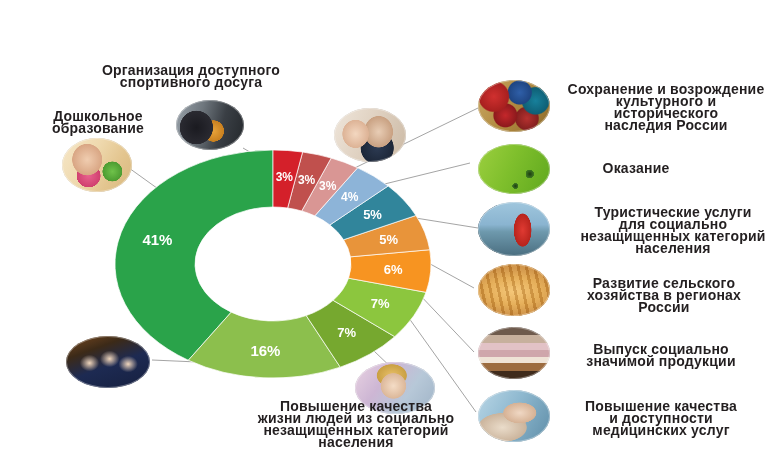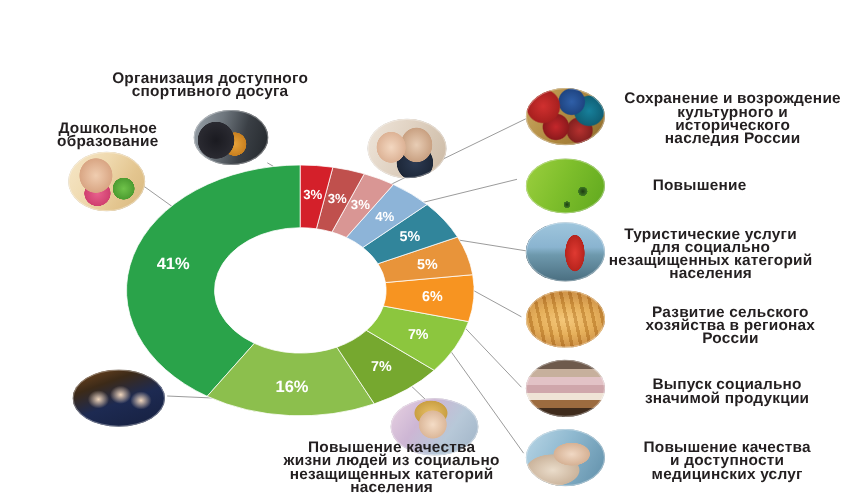--- a/index.html
+++ b/index.html
@@ -224,28 +224,28 @@
     <div class="cap left">Сохранение и возрождение
 культурного и исторического
 наследия России</div>
   </div>
 
   <div class="photo ph-eco" style="left:478px;top:144px;width:72px;height:50px;">
     <div class="ph-inner"></div>
     <div class="photo-ring"></div>
   </div>
   <div class="callout" style="left:566px;top:162px;width:140px;">
-    <div class="cap left">Повышение</div>
+    <div class="cap left">Оказание</div>
   </div>
 
   <div class="photo ph-tourism" style="left:478px;top:202px;width:72px;height:54px;">
     <div class="ph-inner"></div>
     <div class="photo-ring"></div>
   </div>
-  <div class="callout" style="left:551px;top:206px;width:190px;">
+  <div class="callout" style="left:578px;top:206px;width:190px;">
     <div class="cap left">Туристические услуги
 для социально
 незащищенных категорий
 населения</div>
   </div>
 
   <div class="photo ph-agri" style="left:478px;top:264px;width:72px;height:52px;">
     <div class="ph-inner"></div>
     <div class="photo-ring"></div>
   </div>

